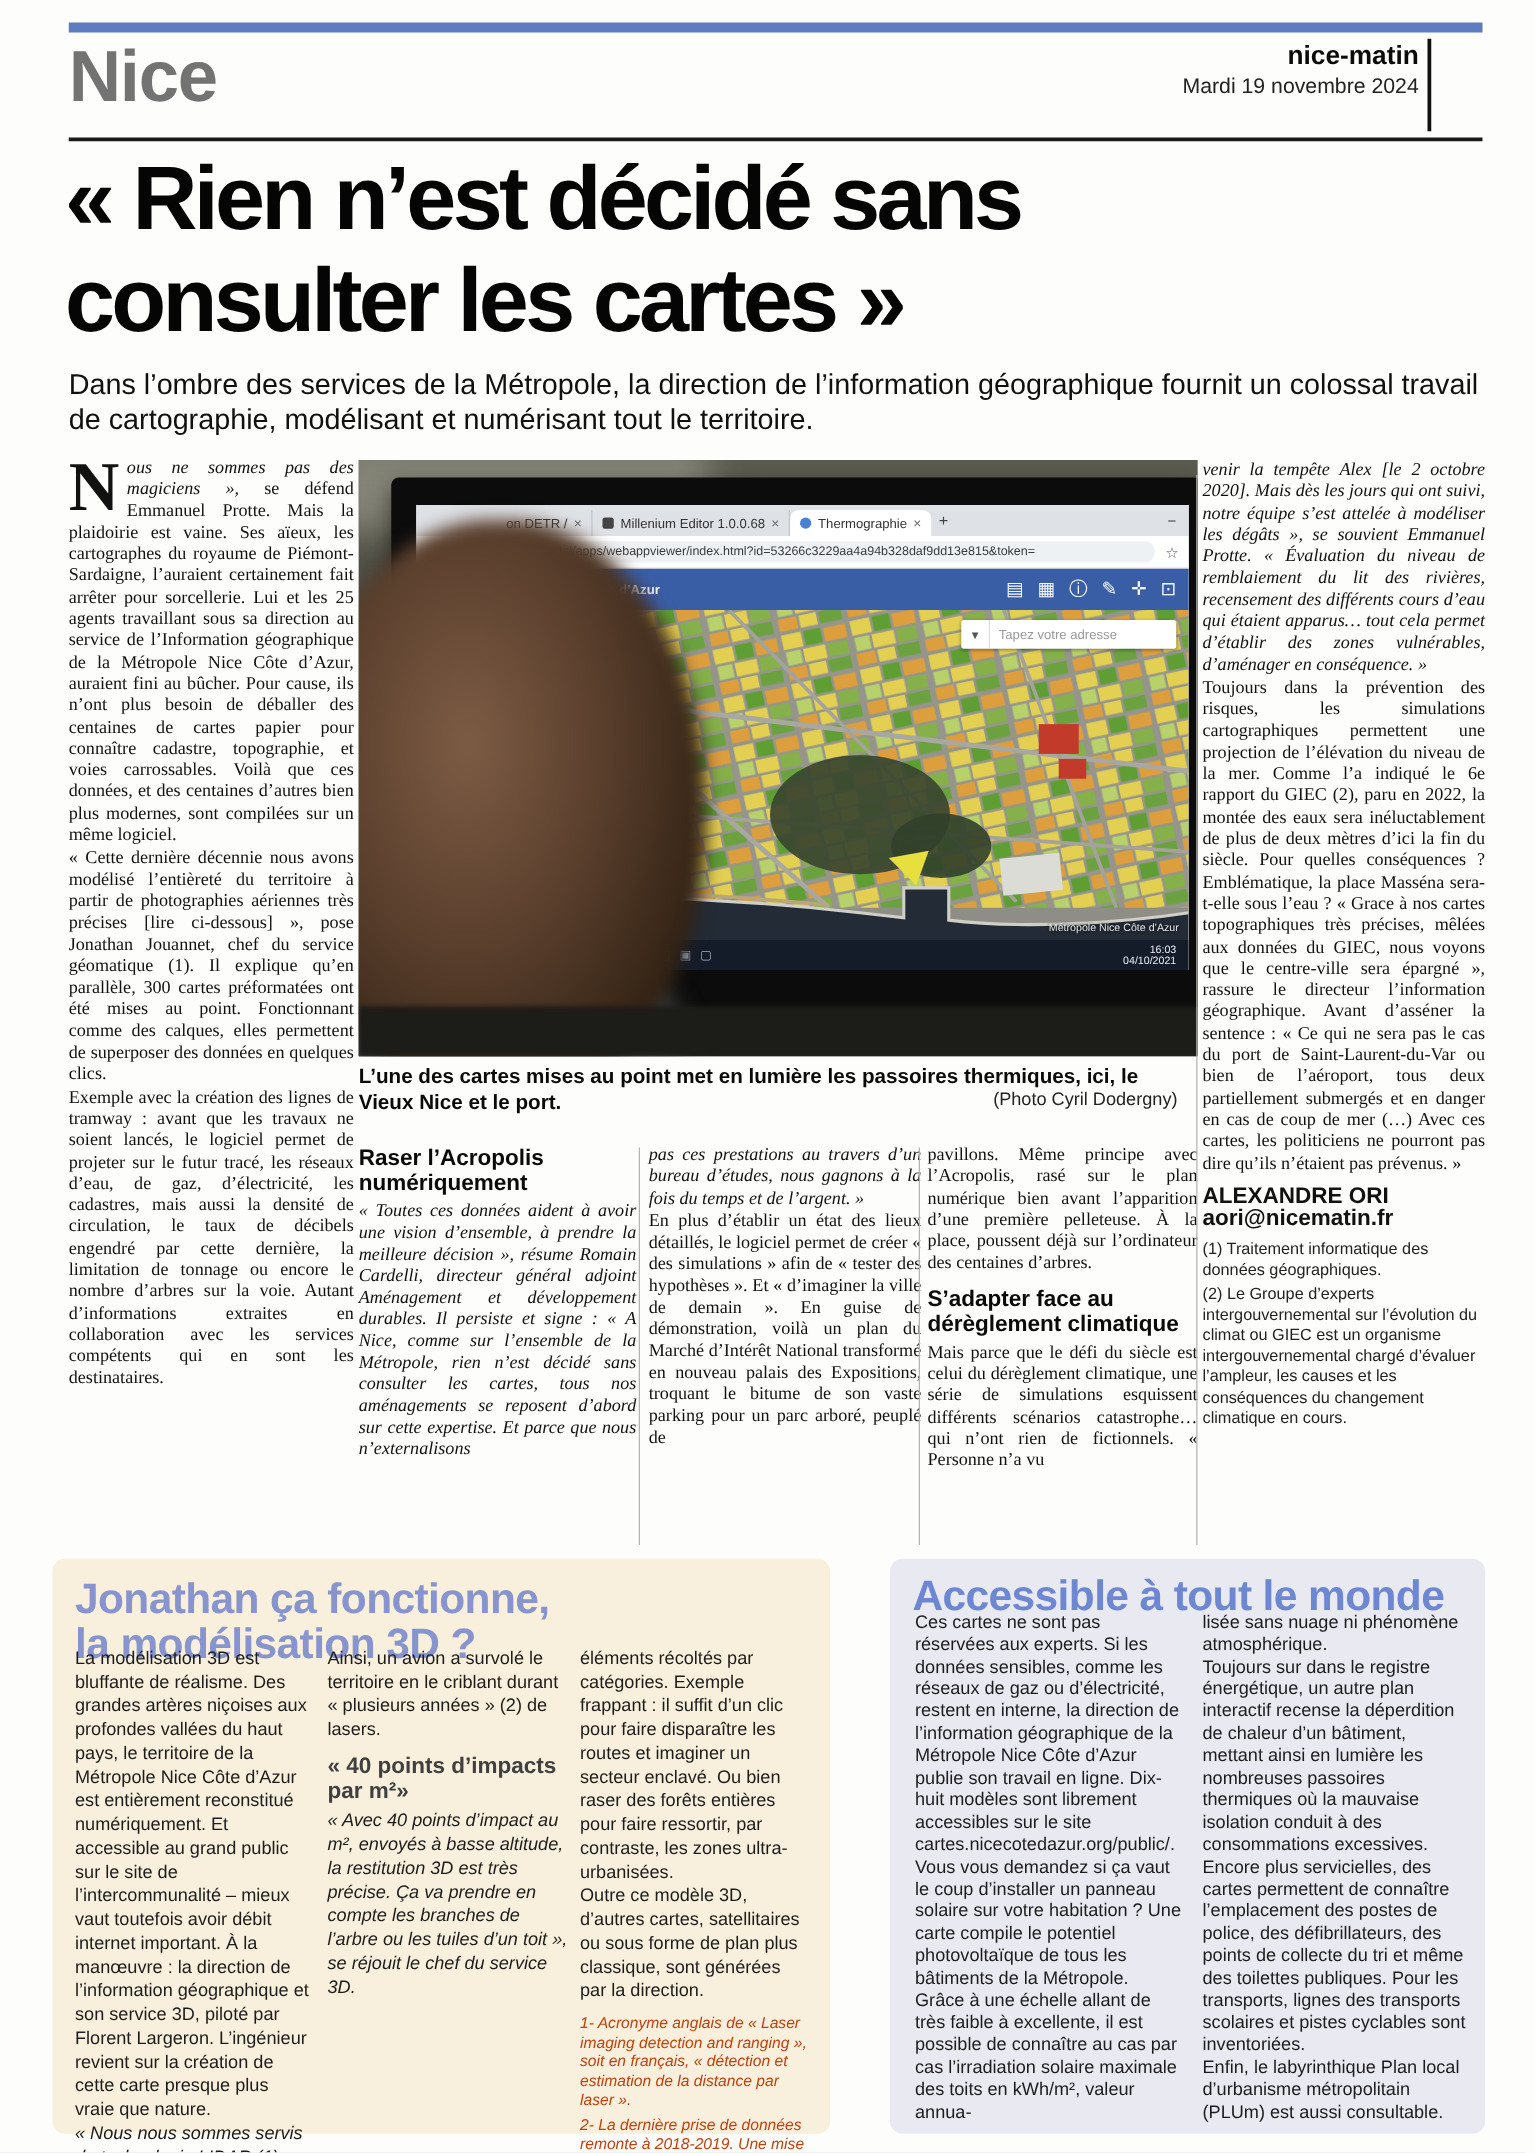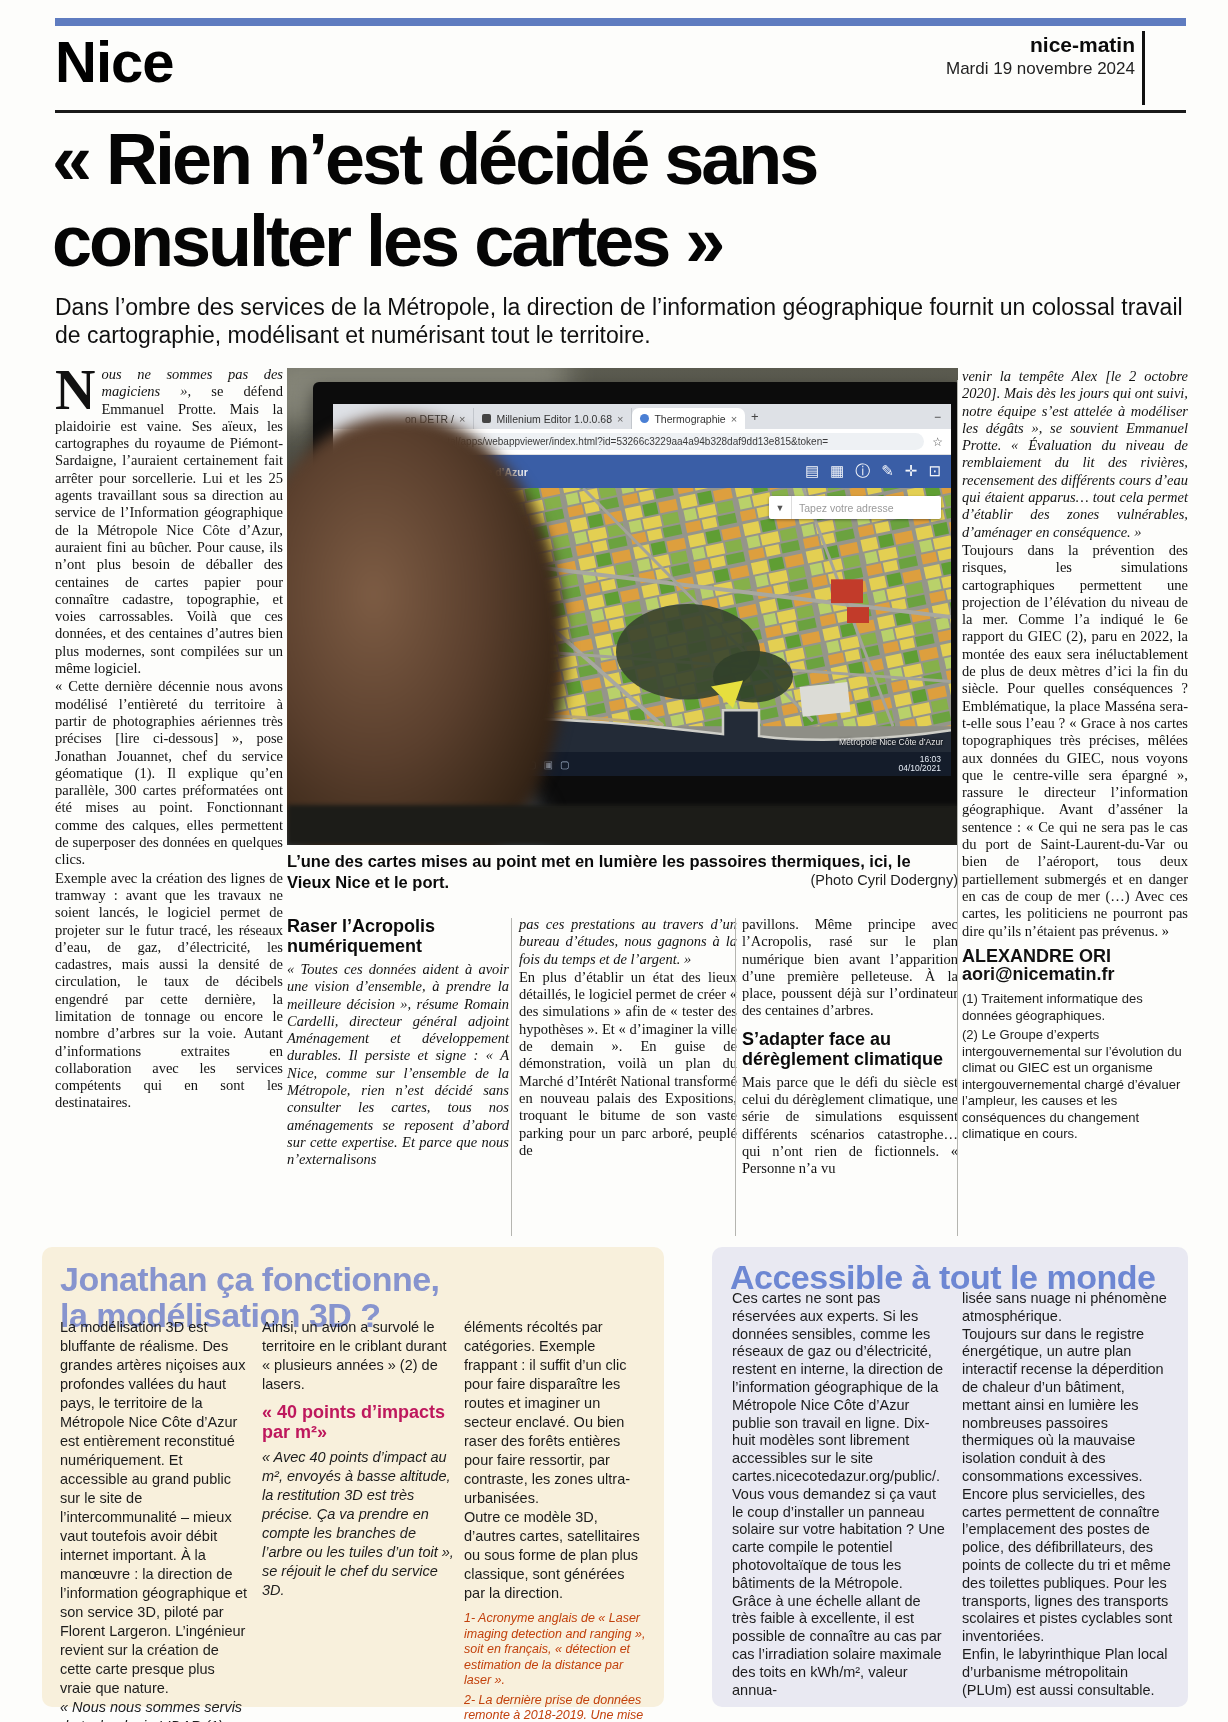--- a/index.html
+++ b/index.html
@@ -1,21 +1,21 @@
 <!DOCTYPE html>
 <html><head>
 <meta charset="utf-8">
 <style>
   html,body{margin:0;padding:0;background:#e8e8e8;}
   .page{position:relative;width:1228px;height:1722px;background:#fdfdfb;margin:0 auto;
         font-family:"Liberation Serif",serif;color:#111;overflow:hidden;}
   
   .topbar{position:absolute;left:55px;top:18px;width:1131px;height:8px;}
   .section-title{position:absolute;left:55px;top:28px;font-family:"Liberation Sans",sans-serif;
-        font-size:58px;font-weight:bold;letter-spacing:-1px;color:#000000;}
+        font-size:58px;font-weight:bold;letter-spacing:-1px;color:#737373;}
   .brandbox{position:absolute;left:840px;top:33px;width:295px;text-align:right;
         font-family:"Liberation Sans",sans-serif;}
   .brand{font-size:21px;font-weight:bold;color:#0b0b0b;}
   .issue-date{font-size:17px;color:#222;margin-top:2px;}
   .brandrule{position:absolute;left:1142px;top:31px;width:3px;height:74px;background:#111;}
   .hrule{position:absolute;left:55px;top:110px;width:1131px;height:3px;background:#1a1a1a;}
   
   .headline{position:absolute;left:52px;top:118px;width:1140px;margin:0;
         font-family:Liberation Sans, sans-serif;font-weight:bold;font-size:72px;
         line-height:82px;letter-spacing:-3px;color:#050505;}
@@ -103,35 +103,35 @@
         background:radial-gradient(ellipse at 42% 38%,#7d5c44 0%,#5a3f2d 40%,#3a2819 68%,#26190f 85%);
         filter:blur(7px);}
   .shoulder{position:absolute;left:-70px;top:380px;width:330px;height:180px;border-radius:45%;
         background:#3d4347;filter:blur(10px);}
   .desk{position:absolute;left:0;bottom:0;width:100%;height:40px;background:#1c1c18;filter:blur(2px);}
   
   .caption-wrap{position:absolute;left:287px;top:851px;width:671px;
         font-family:"Liberation Sans",sans-serif;}
   .caption{margin:0;font-size:16.5px;font-weight:bold;line-height:20.5px;color:#0a0a0a;
         padding-right:0;}
-  .credit{position:absolute;right:0;top:21px;font-size:14.5px;color:#222;font-weight:normal;}
+  .credit{position:absolute;right:16px;top:21px;font-size:14.5px;color:#222;font-weight:normal;}
   
   .boxleft{position:absolute;left:42px;top:1247px;width:622px;height:460px;background:#f8f0dc;
         border-radius:10px;}
   .boxright{position:absolute;left:712px;top:1247px;width:476px;height:460px;background:#e9e9f2;
         border-radius:10px;}
   .boxtitle{position:absolute;font-family:"Liberation Sans",sans-serif;font-weight:bold;
         font-size:34px;line-height:36px;letter-spacing:-0.5px;margin:0;}
   .boxleft .boxtitle{left:18px;top:14px;color:#8794ce;}
   .boxright .boxtitle{left:18px;top:12px;color:#6d87d3;}
   .boxcol{position:absolute;font-family:"Liberation Sans",sans-serif;font-size:14.5px;
         line-height:19px;color:#1c1c1c;text-align:left;}
   .boxcol p{margin:0;}
   .boxcol p.i{font-style:italic;}
-  .boxcol p.sub{font-weight:bold;font-size:18px;line-height:20px;margin:8px 0 6px 0;color:#be185d;}
+  .boxcol p.sub{font-weight:bold;font-size:18px;line-height:20px;margin:8px 0 6px 0;color:#404040;}
   .boxcol p.fn{font-size:12.5px;line-height:15.5px;color:#c2410c;margin-top:8px;font-style:italic;}
   .boxcol p.fn + p.fn{margin-top:4px;}
   .blc1{left:18px;top:71px;width:190px;}
   .blc2{left:220px;top:71px;width:192px;}
   .blc3{left:422px;top:71px;width:184px;}
   .brc1{left:20px;top:43px;width:214px;font-size:14.5px;line-height:17.8px;}
   .brc2{left:250px;top:43px;width:212px;font-size:14.5px;line-height:17.8px;}
 </style>
 </head>
 <body>

